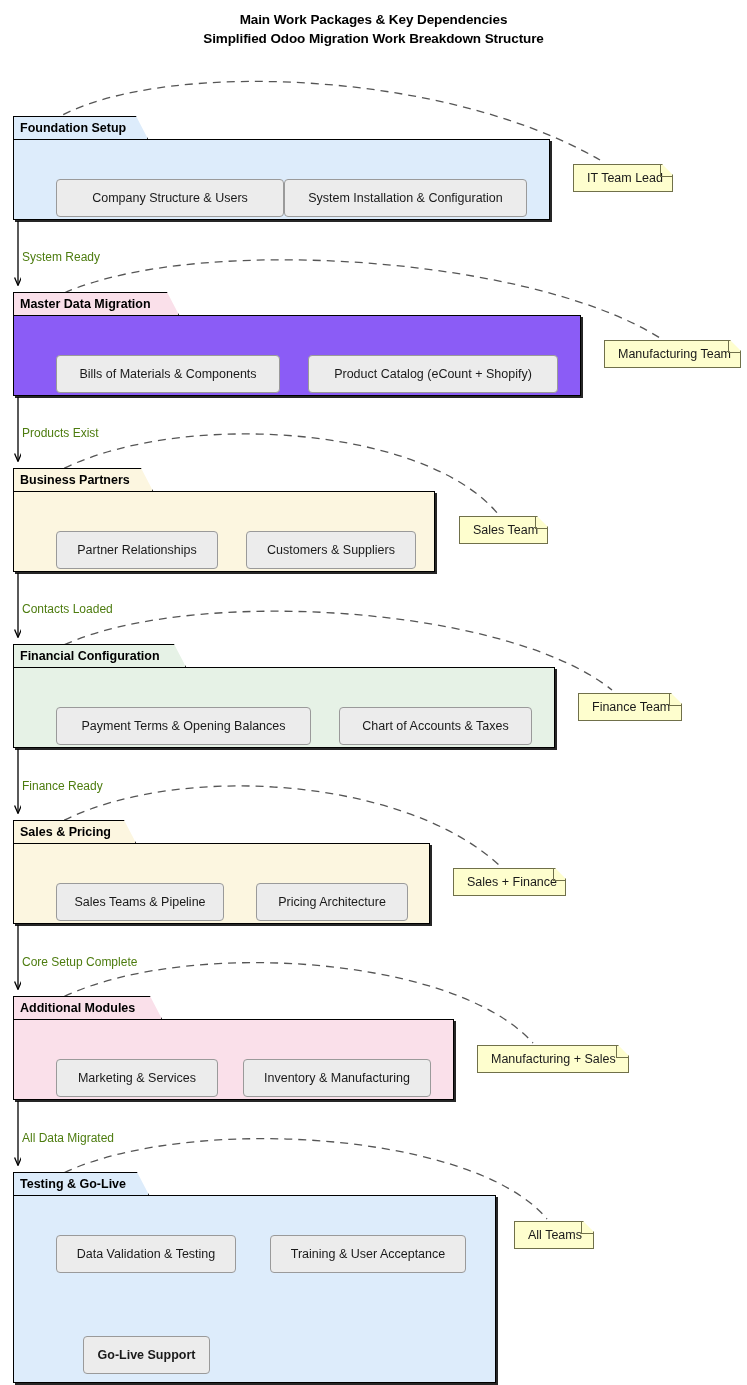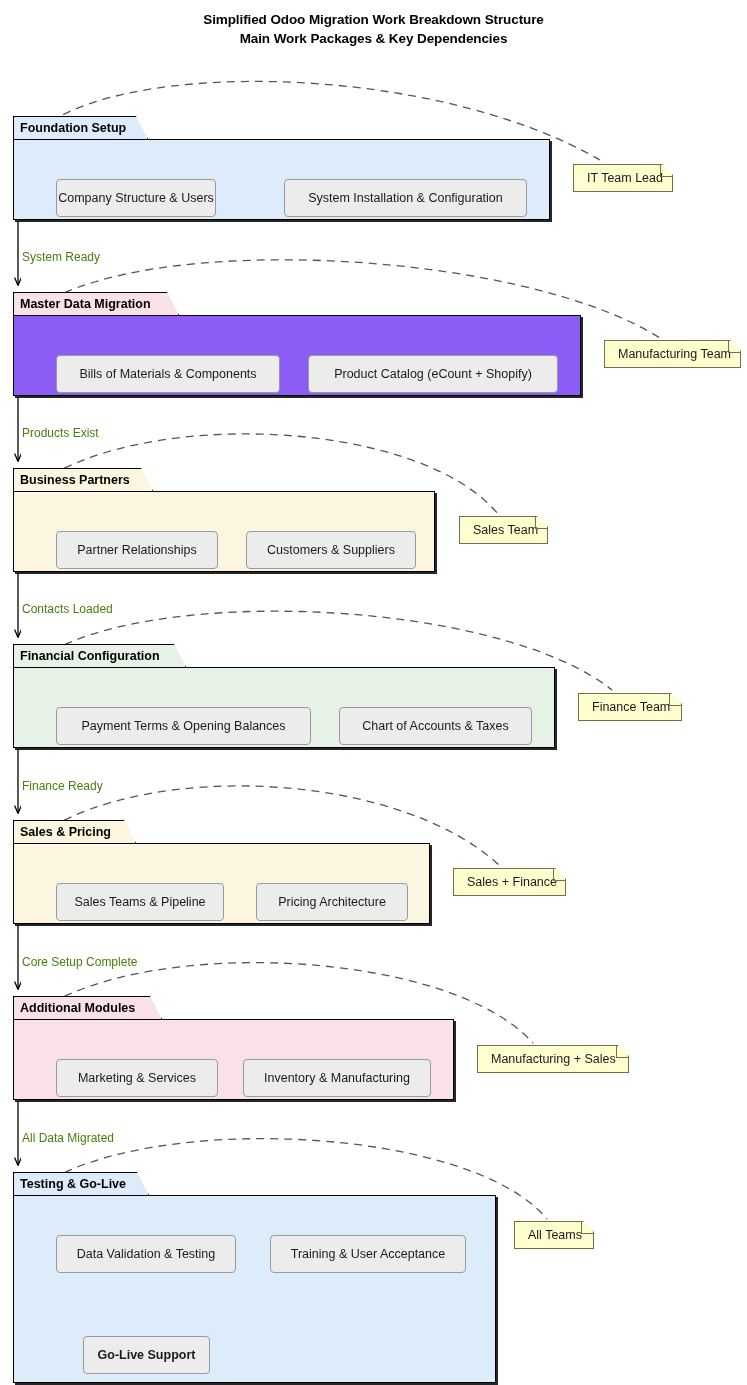--- a/index.html
+++ b/index.html
@@ -116,22 +116,22 @@
     white-space: nowrap;
     background: transparent;
   }
 </style>
 </head>
 <body>
 
 <div id="diagram-root">
 
   <div class="title-block">
+    <div>Main Work Packages &amp; Key Dependencies</div>
     <div>Simplified Odoo Migration Work Breakdown Structure</div>
-    <div>Main Work Packages &amp; Key Dependencies</div>
   </div>
 
   <svg class="edge-layer" viewBox="0 0 747 1385" xmlns="http://www.w3.org/2000/svg">
     <defs>
       <marker id="arrowhead" markerWidth="9" markerHeight="9" refX="7.6" refY="3.4" orient="auto" markerUnits="userSpaceOnUse">
         <path d="M0,0 L8,3.4 L0,6.8" fill="none" stroke="#000000" stroke-width="1.3"></path>
       </marker>
     </defs>
 
     <g stroke="#000000" stroke-width="1.3" fill="none">
@@ -152,21 +152,21 @@
       <path d="M 40 1010 C 150 936, 450 950, 533 1043"></path>
       <path d="M 40 1186 C 150 1112, 470 1126, 547 1219"></path>
     </g>
   </svg>
 
   <div class="pkg" style="left:13px; top:116px; width:537px;">
     <div class="pkg-tab" style="width:135px; background:#ddecfb;">
       <span>Foundation Setup</span>
     </div>
     <div class="pkg-body" style="top:23px; width:537px; height:81px; background:#ddecfb;">
-      <div class="node" style="left:42px; top:39px; width:160px; height:38px;">Company Structure &amp; Users</div>
+      <div class="node" style="left:42px; top:39px; width:228px; height:38px;">Company Structure &amp; Users</div>
       <div class="node" style="left:270px; top:39px; width:243px; height:38px;">System Installation &amp; Configuration</div>
     </div>
   </div>
 
   <div class="pkg" style="left:13px; top:292px; width:568px;">
     <div class="pkg-tab" style="width:166px; background:#fae0ea;">
       <span>Master Data Migration</span>
     </div>
     <div class="pkg-body" style="top:23px; width:568px; height:81px; background:#8b5cf6;">
       <div class="node" style="left:42px; top:39px; width:224px; height:38px;">Bills of Materials &amp; Components</div>

